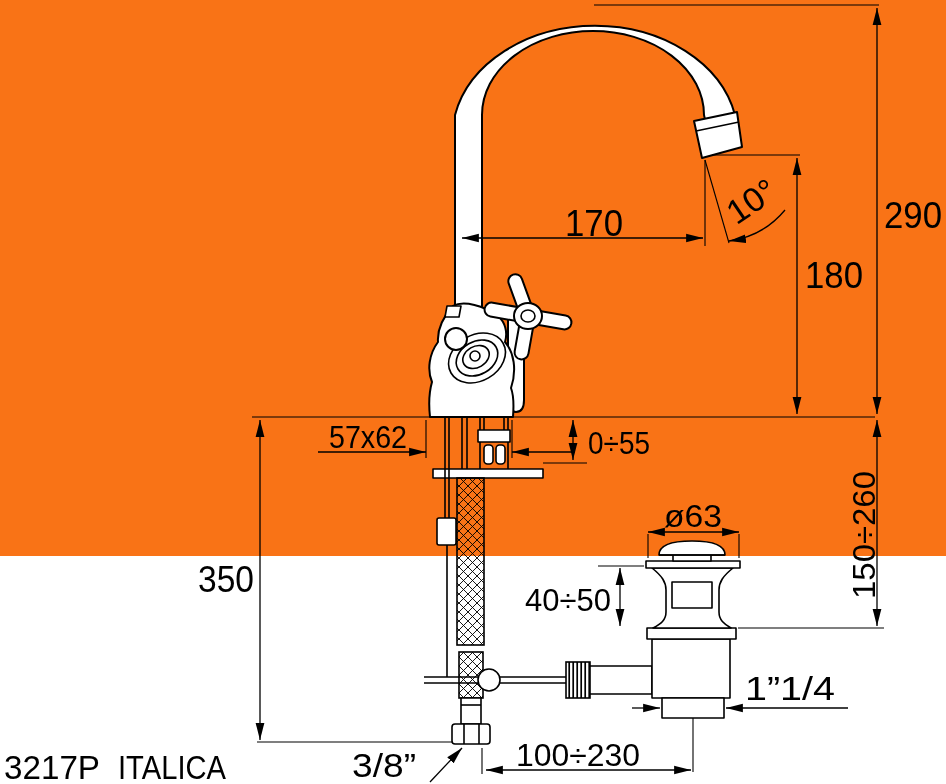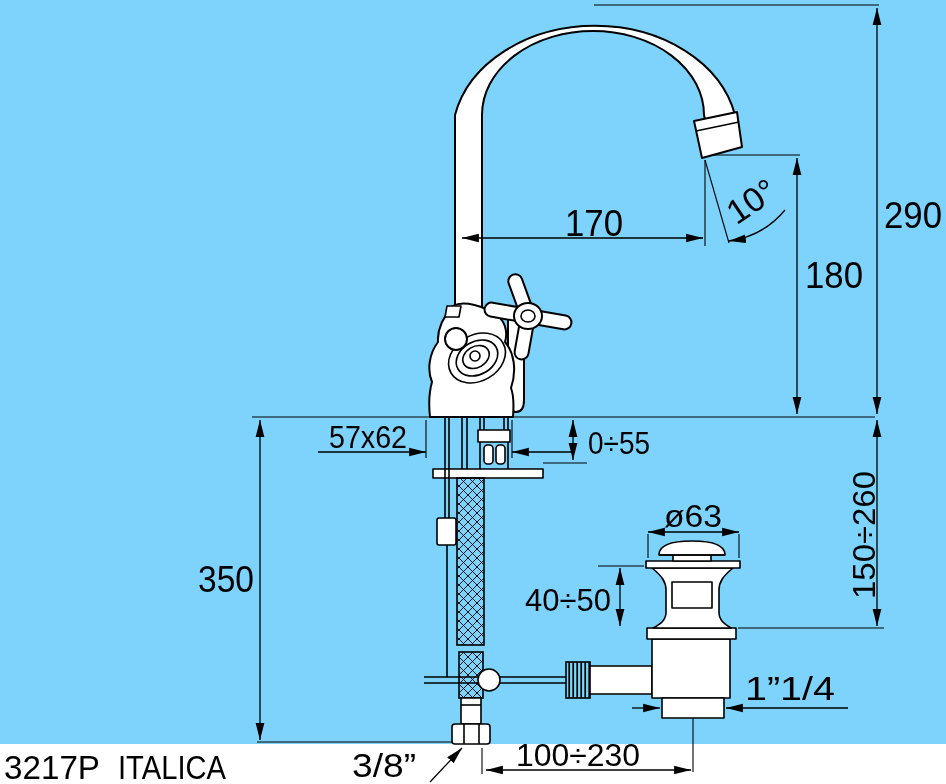--- a/index.html
+++ b/index.html
@@ -2,21 +2,21 @@
 <html><head>
 <meta charset="utf-8">
 <style>
   html, body {
     margin: 0; padding: 0;
     background: #ffffff;
     width: 946px; height: 784px;
     overflow: hidden;
     font-family: "Liberation Sans", sans-serif;
   }
-  .canvas { width: 946px; height: 744px; position: relative; background:#7dd3fc; }
+  .canvas { width: 946px; height: 556px; position: relative; background:#f97316; }
   svg { display:block; }
   .outline { fill: #ffffff; stroke: #000000; stroke-width: 2; stroke-linejoin: round; }
   .outline-thin { fill: none; stroke: #000000; stroke-width: 1.6; }
   .detail { fill: #ffffff; stroke: #000000; stroke-width: 1.6; stroke-linejoin: round; }
   .dimline { fill: none; stroke: #000000; stroke-width: 1.3; }
   .thinline { fill: none; stroke: #000000; stroke-width: 1.1; }
   .dim-text {
     font-family: "Liberation Sans", sans-serif;
     fill: #000000;
     font-size: 36px;

